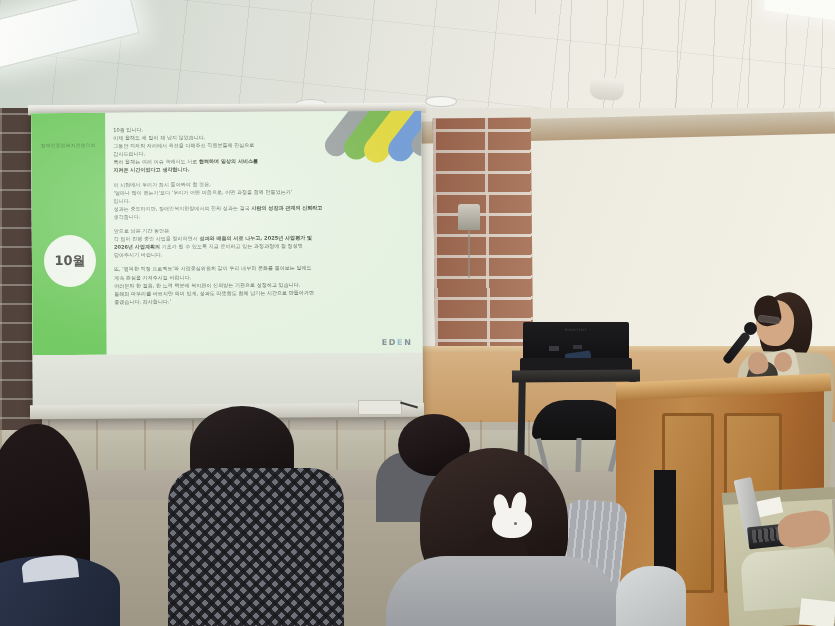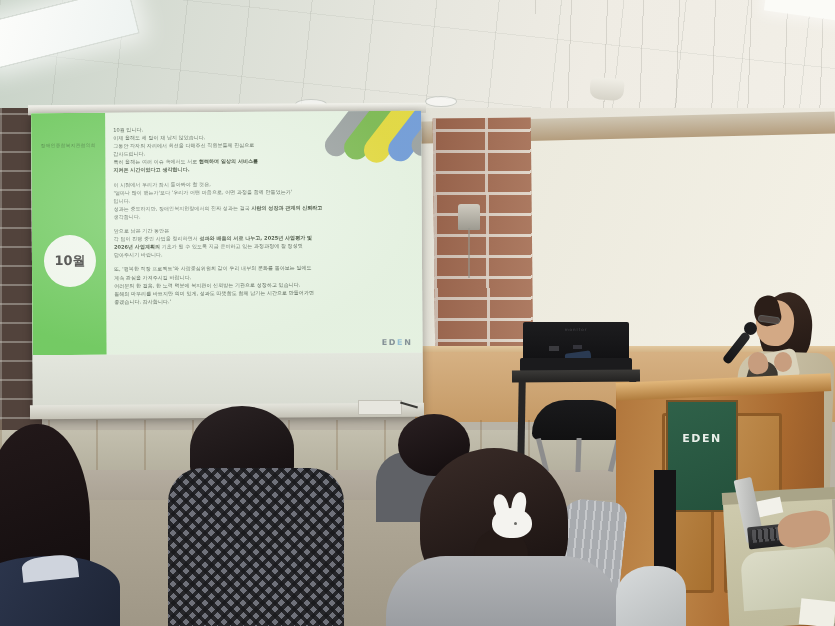--- a/index.html
+++ b/index.html
@@ -529,23 +529,20 @@
   <div class="mic"></div>
   <div class="mic-head"></div>
   <div class="spk-hand"></div>
   <div class="spk-hand2"></div>
 
   <div class="podium">
     <div class="podium-panel pp1"></div>
     <div class="podium-panel pp2"></div>
   </div>
   <div class="podium-slant"></div>
-  <div class="podium-sign">
-    <span>EDEN</span>
-  </div>
 
   <div class="blackbar-r"></div>
   <div class="side-table"></div>
   <div class="side-table-edge"></div>
   <div class="paper1"></div>
   <div class="laptop-lid"></div>
   <div class="laptop-base"></div>
   <div class="laptop-keys"></div>
   <div class="hands"></div>
   <div class="cloth"></div>

